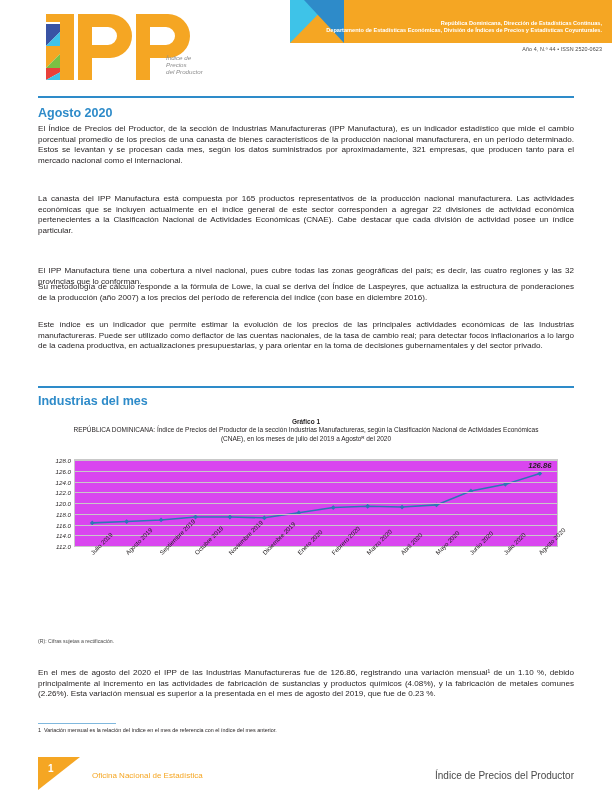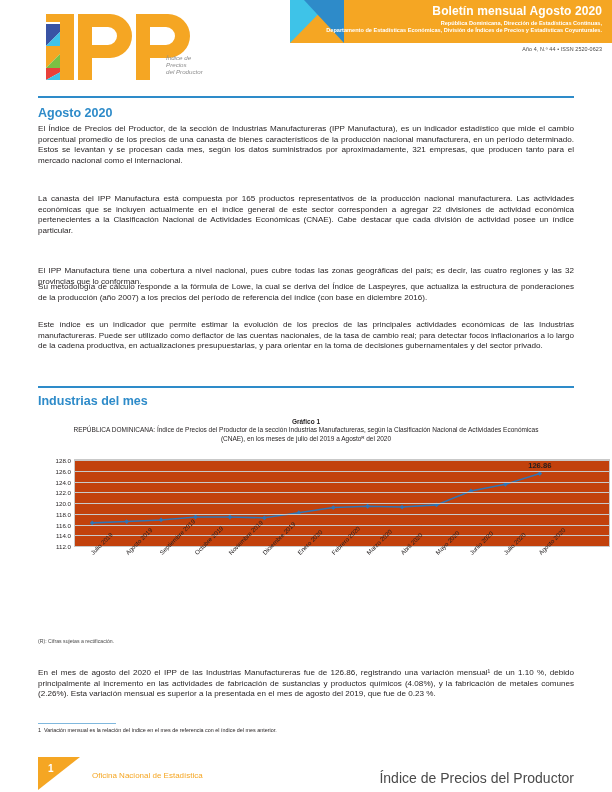--- a/index.html
+++ b/index.html
@@ -167,25 +167,26 @@
   .plot-box {
     position: relative;
     margin: 6px 0 0 0;
     width: 536px;
     height: 190px;
   }
   .plot-frame {
     position: absolute;
     left: 36px;
     top: 10px;
-    width: 536px;
+    width: 484px;
     height: 88px;
     border: 1px solid #c9c9c9;
-    background: #c2410c;
+    background: #d946ef;
     box-sizing: border-box;
+    font-style: italic;
   }
   .gridline {
     position: absolute;
     left: 0;
     width: 100%;
     height: 1px;
     background: #c9c9c9;
   }
   .ytick {
     position: absolute;
@@ -269,21 +270,21 @@
     position: absolute;
     left: 92px;
     top: 14px;
     font-size: 8px;
     color: #f5a623;
   }
   .foot-right {
     position: absolute;
     right: 38px;
     top: 13px;
-    font-size: 14px;
+    font-size: 10px;
     color: #4a4a4a;
   }
 </style>
 </head>
 <body>
 
 <div class="header">
 
   <div class="logo-block">
     <svg class="logo-svg" width="230" height="70" viewBox="0 0 230 70">
@@ -314,21 +315,20 @@
       <div>Índice de</div>
       <div>Precios</div>
       <div>del Productor</div>
     </div>
   </div>
 
 
   <div class="banner">
     <span class="tri-a"></span>
     <span class="tri-b"></span>
-    <div class="banner-title">Boletín mensual Agosto 2020</div>
     <div class="banner-sub">
       <div>República Dominicana, Dirección de Estadísticas Continuas,</div>
       <div>Departamento de Estadísticas Económicas, División de Índices de Precios y Estadísticas Coyunturales.</div>
     </div>
   </div>
   <div class="banner-issn">Año 4, N.º 44  •  ISSN 2520-0623</div>
 </div>
 
 <div class="page-body">
   <div class="rule-top"></div>

